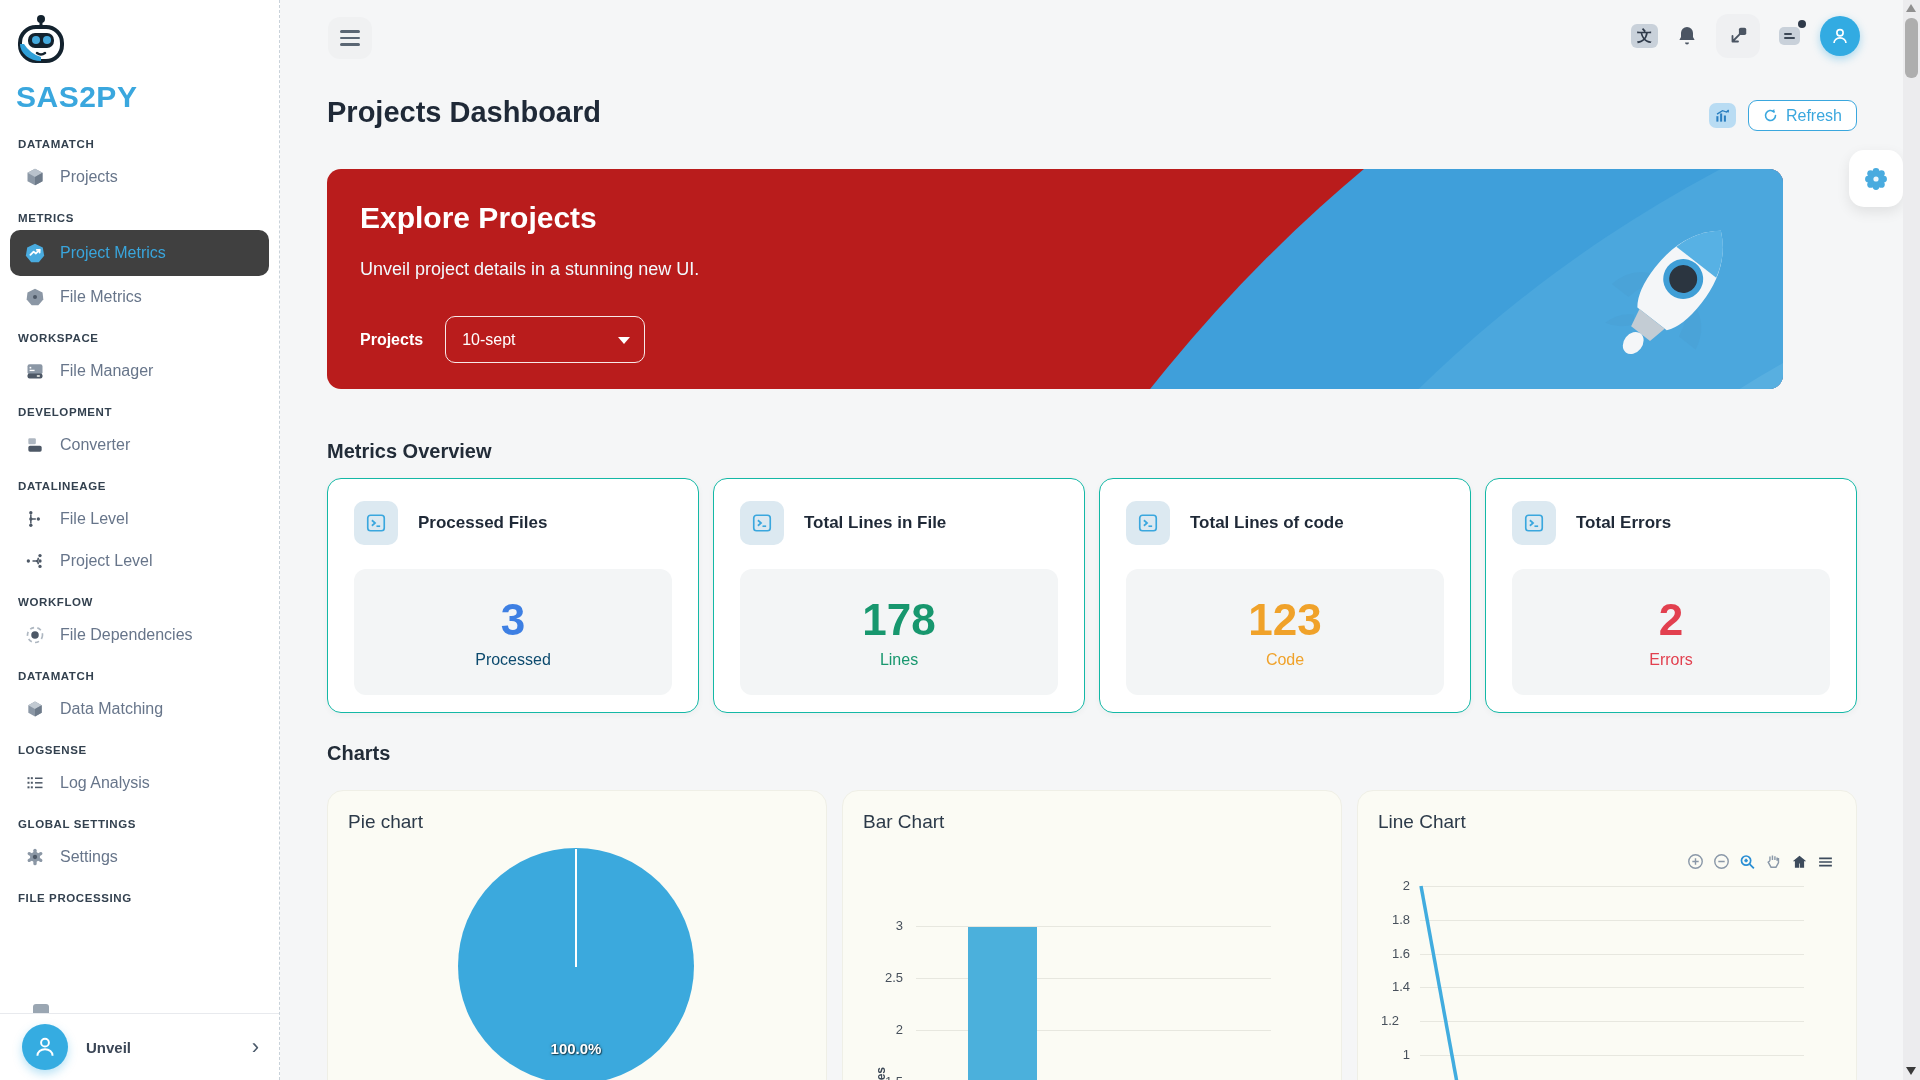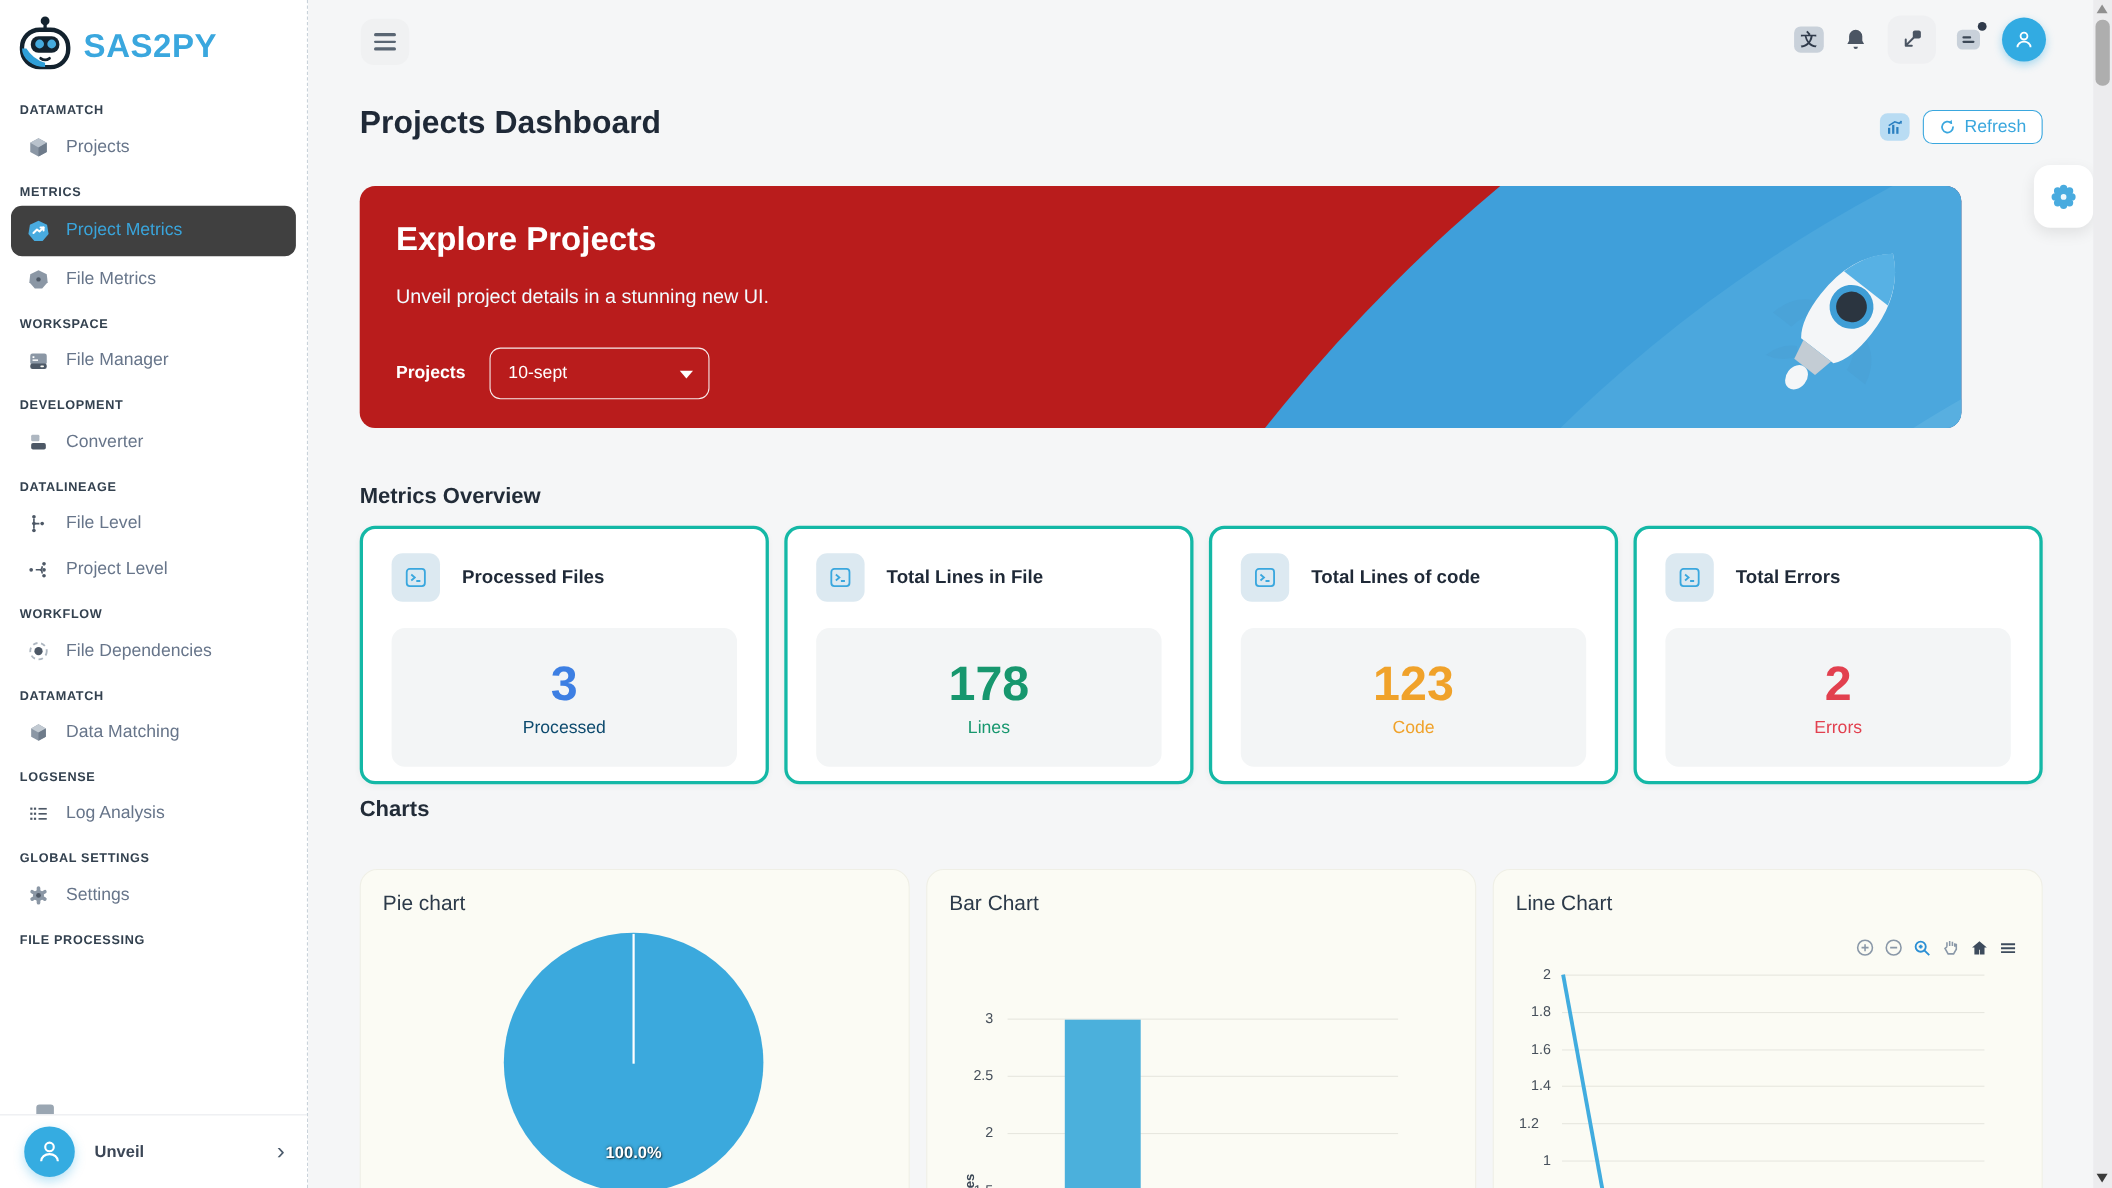--- a/index.html
+++ b/index.html
@@ -1,20 +1,20 @@
 <!DOCTYPE html>
 <html><head>
 <meta charset="utf-8">
 <style>
   * { margin:0; padding:0; box-sizing:border-box; }
   html,body { width:1920px; height:1080px; overflow:hidden; font-family:"Liberation Sans", sans-serif; background:#f5f6f7; }
 
   
   .sidebar { position:absolute; left:0; top:0; width:280px; height:1080px; background:#ffffff; border-right:1px dashed #c9d2da; z-index:5; }
-  .logo-row { display:flex; align-items:center; gap:10px; padding:14px 16px 10px 16px; }
+  .logo-row { display:flex; gap:10px; padding:14px 16px 10px 16px;flex-direction:column; }
   .logo-text { font-size:30px; font-weight:800; color:#3aa7de; letter-spacing:.5px; }
   .nav { position:relative; }
   .nav-section-label { font-size:11.5px; font-weight:700; letter-spacing:.6px; color:#33414f; padding:14px 18px 6px 18px; }
   .nav-item { display:flex; align-items:center; gap:14px; height:42px; padding:0 18px 0 24px; color:#67758a; font-size:16px; cursor:pointer; }
   .nav-item .ni-icon { width:22px; height:22px; display:flex; align-items:center; justify-content:center; color:#5d6b7d; }
   .nav-item.active { background:#404040; border-radius:10px; margin:0 10px; padding:0 8px 0 14px; color:#39a5dc; font-weight:400; height:46px; }
   .nav-item.active .ni-icon { color:#39a5dc; }
   .clipped-icon { position:absolute; left:33px; top:1004px; width:16px; height:9px; background:#9aa6b2; border-radius:3px 3px 0 0; }
   .admin-bar { position:absolute; left:0; bottom:0; width:279px; height:67px; background:#ffffff; border-top:1px solid #e8eaee; display:flex; align-items:center; padding:0 20px 0 22px; gap:18px; }
   .admin-avatar { width:46px; height:46px; border-radius:50%; background:#35ace1; display:flex; align-items:center; justify-content:center; box-shadow:0 4px 10px rgba(53,172,225,.35); }
@@ -46,21 +46,21 @@
   .banner-sub { position:absolute; left:33px; top:90px; color:#f2fbff; font-size:18px; }
   .banner-form { position:absolute; left:33px; top:147px; display:flex; align-items:center; gap:22px; }
   .banner-form .lbl { color:#ffffff; font-size:16px; font-weight:700; }
   .proj-select { width:200px; height:47px; border:1.5px solid rgba(255,255,255,.9); border-radius:10px; display:flex; align-items:center; padding:0 16px; color:#ffffff; font-size:16px; cursor:pointer; position:relative; }
   .caret { position:absolute; right:14px; top:20px; width:0; height:0; border-left:6px solid transparent; border-right:6px solid transparent; border-top:7px solid #ffffff; }
   .rocket { position:absolute; left:1268px; top:38px; }
 
   
   .section-heading { position:absolute; font-size:20px; font-weight:700; color:#222c38; }
   .cards-row { position:absolute; left:47px; top:478px; width:1530px; display:grid; grid-template-columns:repeat(4,1fr); gap:14px; }
-  .m-card { background:#ffffff; border:3px solid #14b8a6; border-radius:14px; height:235px; padding:22px 26px; box-shadow:0 2px 6px rgba(30,41,59,.04); }
+  .m-card { background:#ffffff; border:1px solid #14b8a6; border-radius:14px; height:235px; padding:22px 26px; box-shadow:0 2px 6px rgba(30,41,59,.04); }
   .m-head { display:flex; align-items:center; gap:20px; }
   .m-ic { width:44px; height:44px; background:#dce9f1; border-radius:10px; display:flex; align-items:center; justify-content:center; }
   .m-title { font-size:17px; font-weight:700; color:#1f2937; }
   .m-panel { margin-top:24px; height:126px; background:#f3f5f6; border-radius:12px; display:flex; flex-direction:column; align-items:center; justify-content:center; gap:6px; }
   .m-value { font-size:44px; font-weight:700; }
   .m-label { font-size:16px; }
 
   
   .charts-row { position:absolute; left:47px; top:790px; width:1530px; display:grid; grid-template-columns:repeat(3,1fr); gap:15px; }
   .c-card { background:#fbfbf4; border:1px solid #efefe6; border-radius:16px; height:330px; position:relative; overflow:hidden; }
@@ -434,21 +434,21 @@
           </span>
         <span class="m-title">Total Errors</span>
       </div>
       <div class="m-panel">
         <span class="m-value" style="color: rgb(226, 64, 79);">2</span>
         <span class="m-label" style="color: rgb(226, 64, 79);">Errors</span>
       </div>
     </div>
   </div>
 
-  <div class="section-heading" style="left:47px; top:725px;">Charts</div>
+  <div class="section-heading" style="left:47px; top:742px;">Charts</div>
   <div class="charts-row">
 
     <div class="c-card">
       <div class="c-title">Pie chart</div>
       <div class="pie-circle" id="pie-circle" style="background: rgb(59, 169, 221);"></div>
       <div class="pie-line"></div>
       <div class="pie-label">100.0%</div>
     </div>
 
     <div class="c-card">

